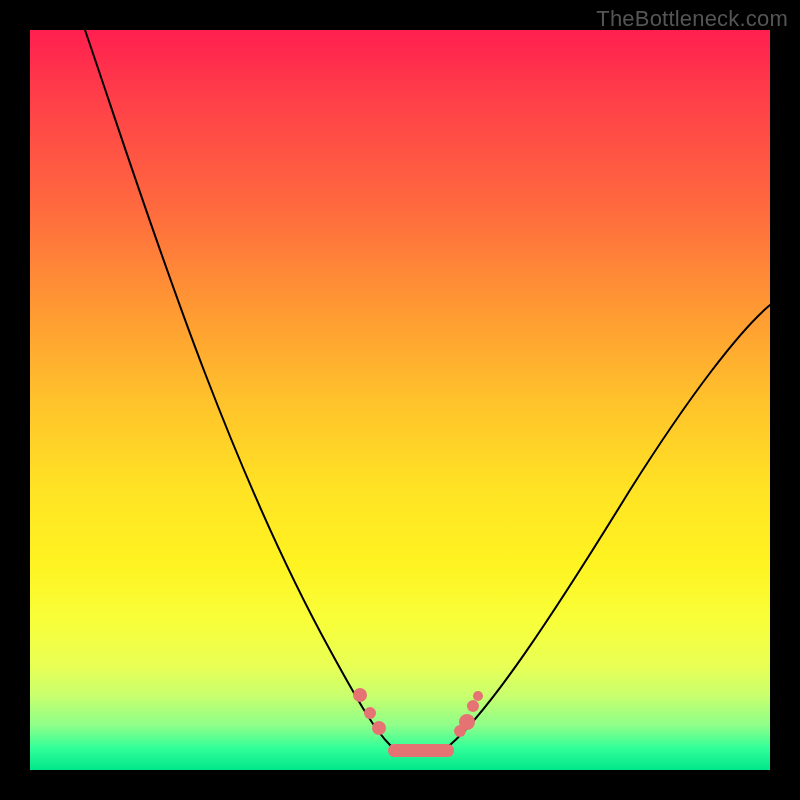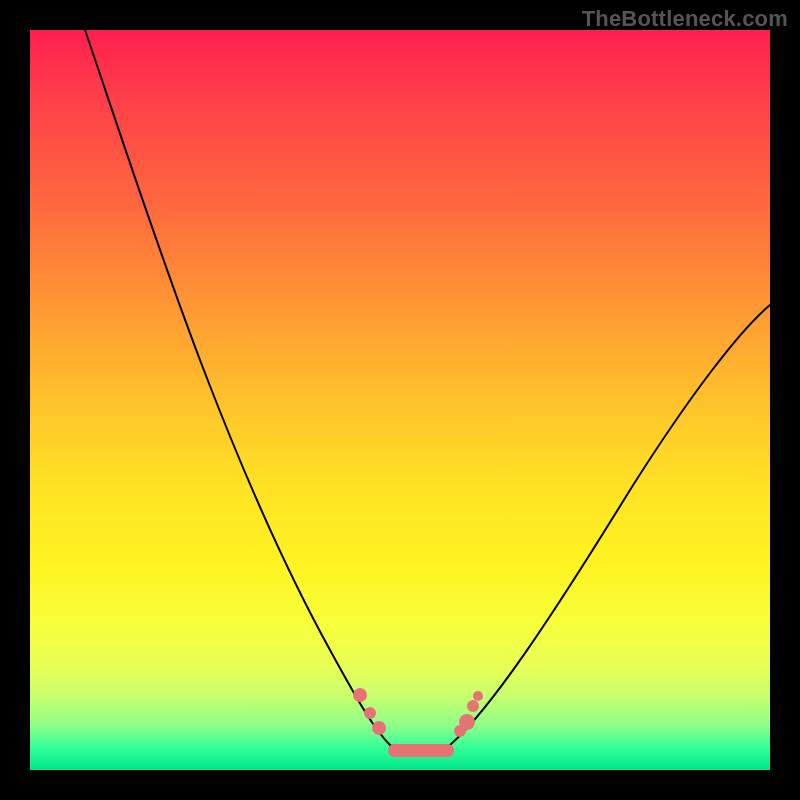--- a/index.html
+++ b/index.html
@@ -40,21 +40,21 @@
       #33ff99 97%,
       #00e68a 100%
     );
   }
   .watermark {
     position: absolute;
     top: 6px;
     right: 12px;
     color: #555;
     font-size: 22px;
-    font-weight: 700;
+    font-weight: 400;
     letter-spacing: 0.2px;
     user-select: none;
   }
   svg.curve {
     position: absolute;
     left: 0;
     top: 0;
     width: 740px;
     height: 740px;
     overflow: visible;

